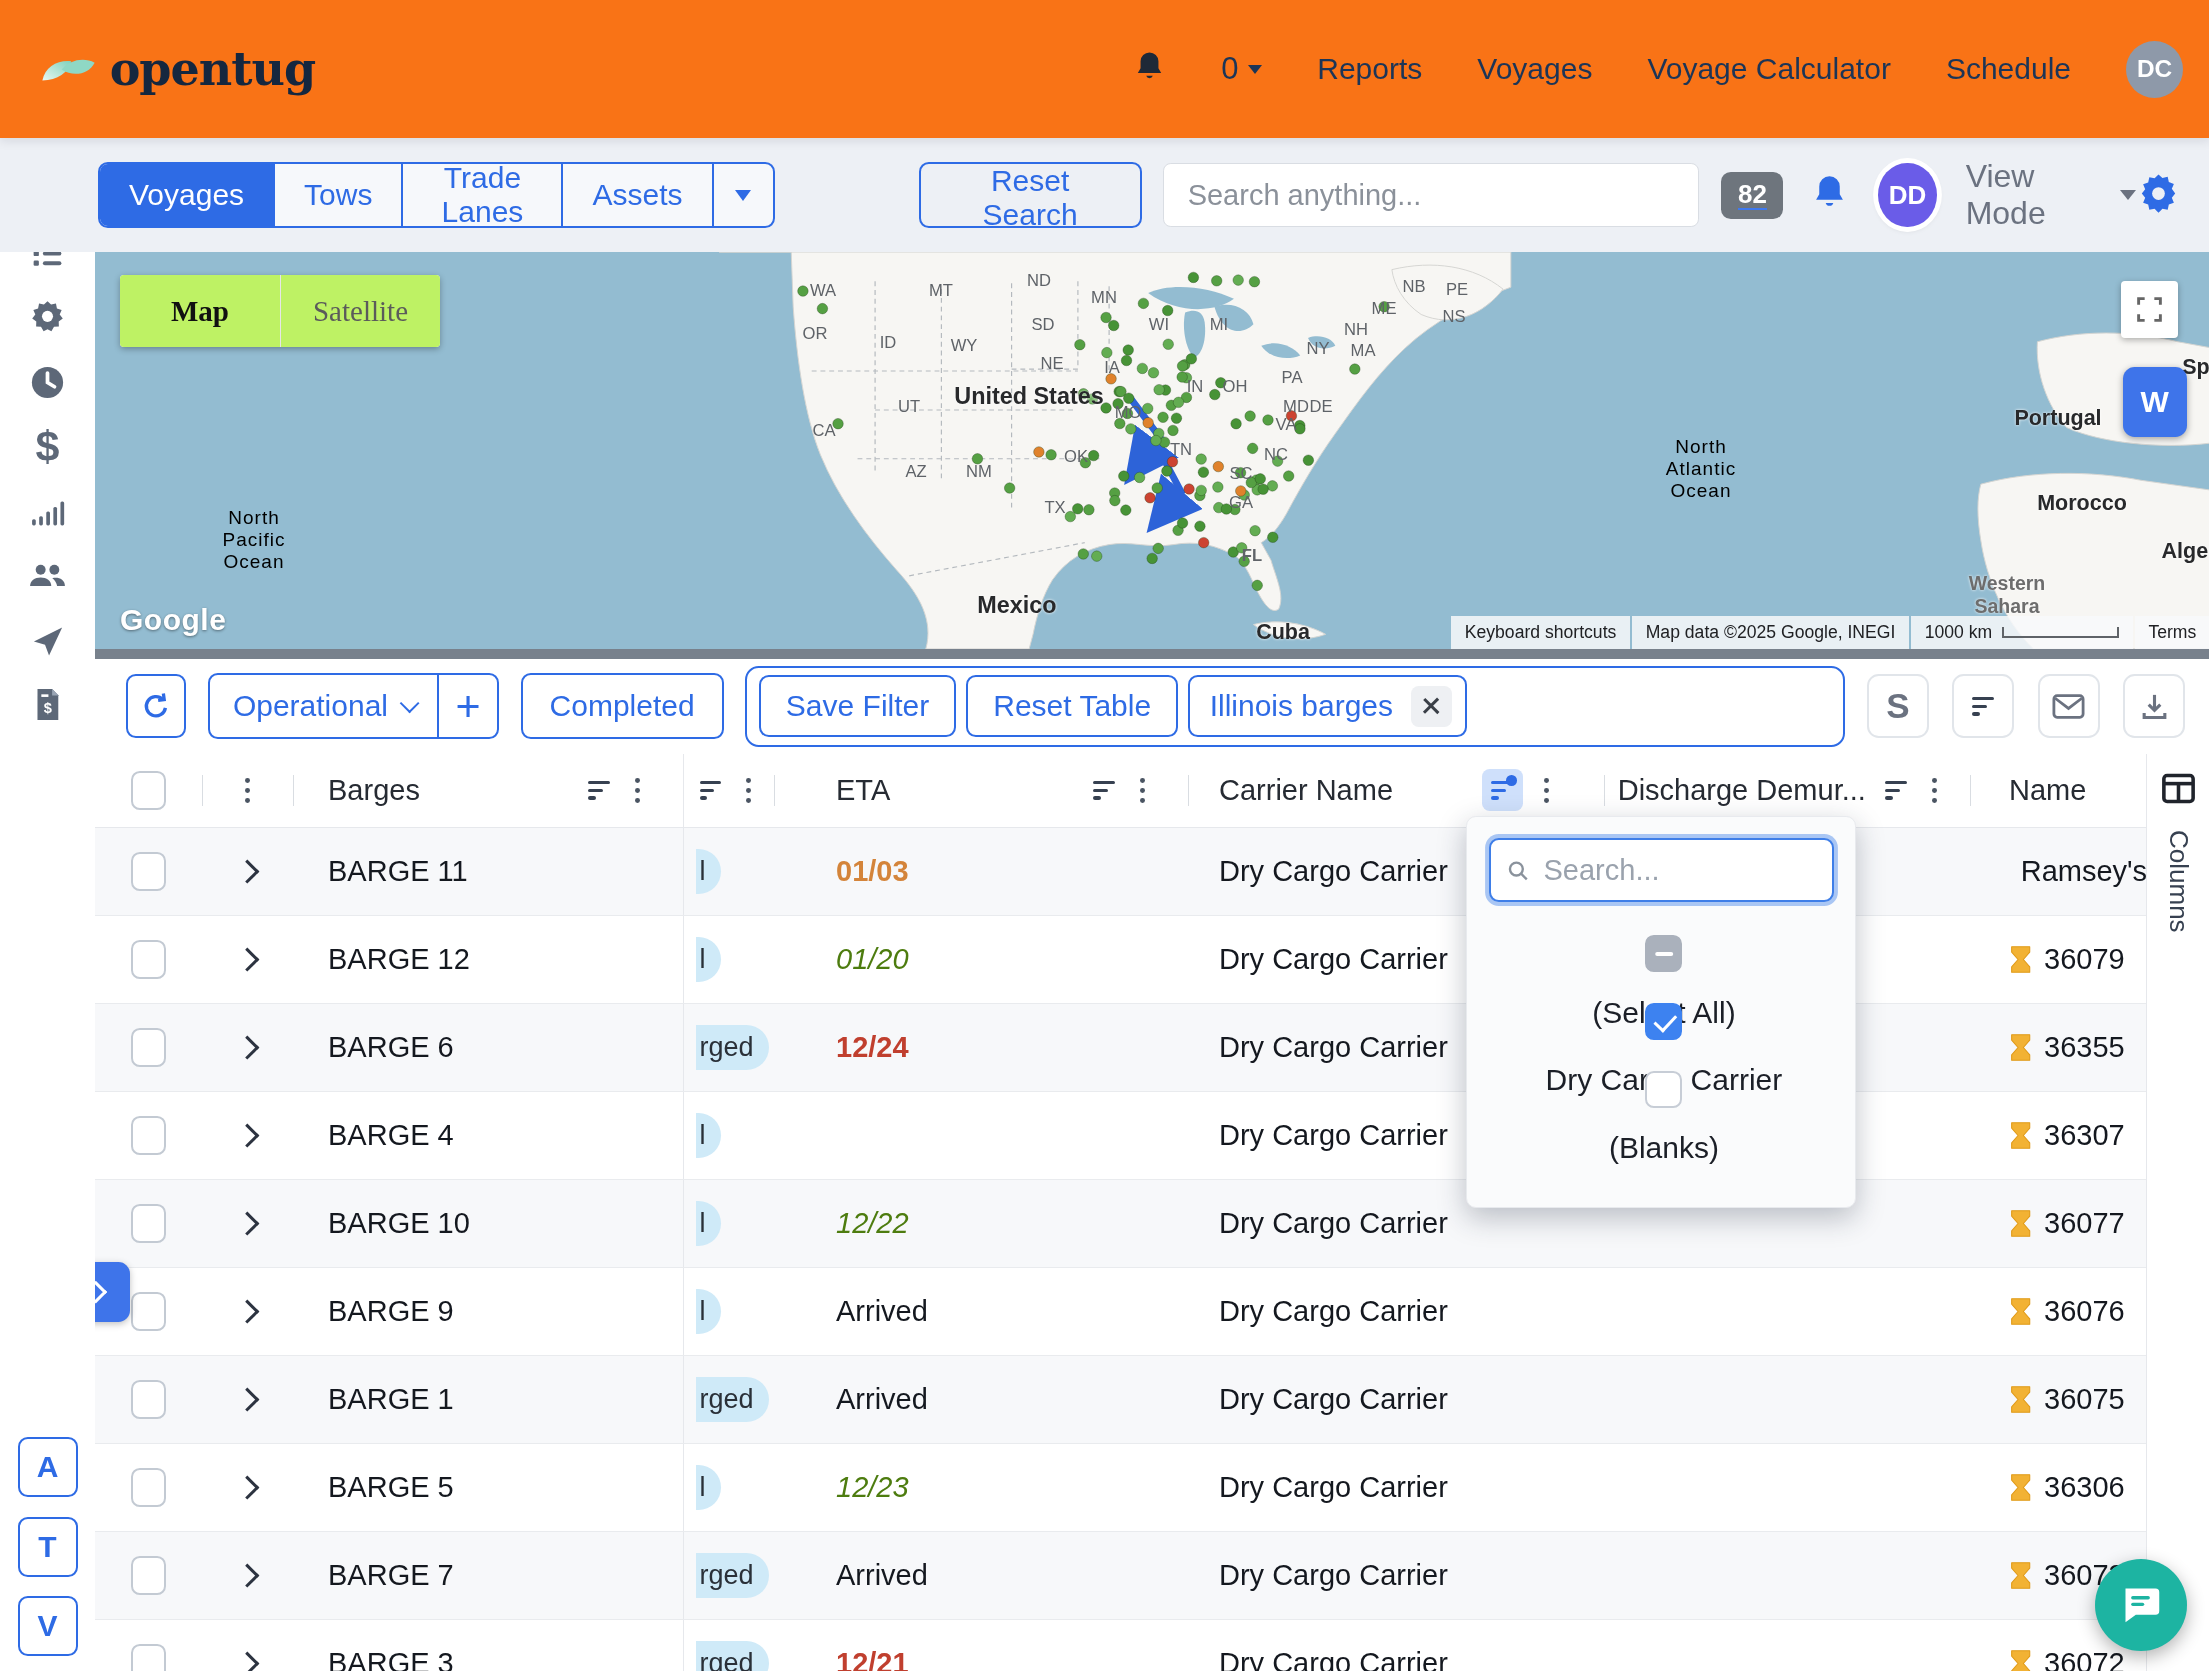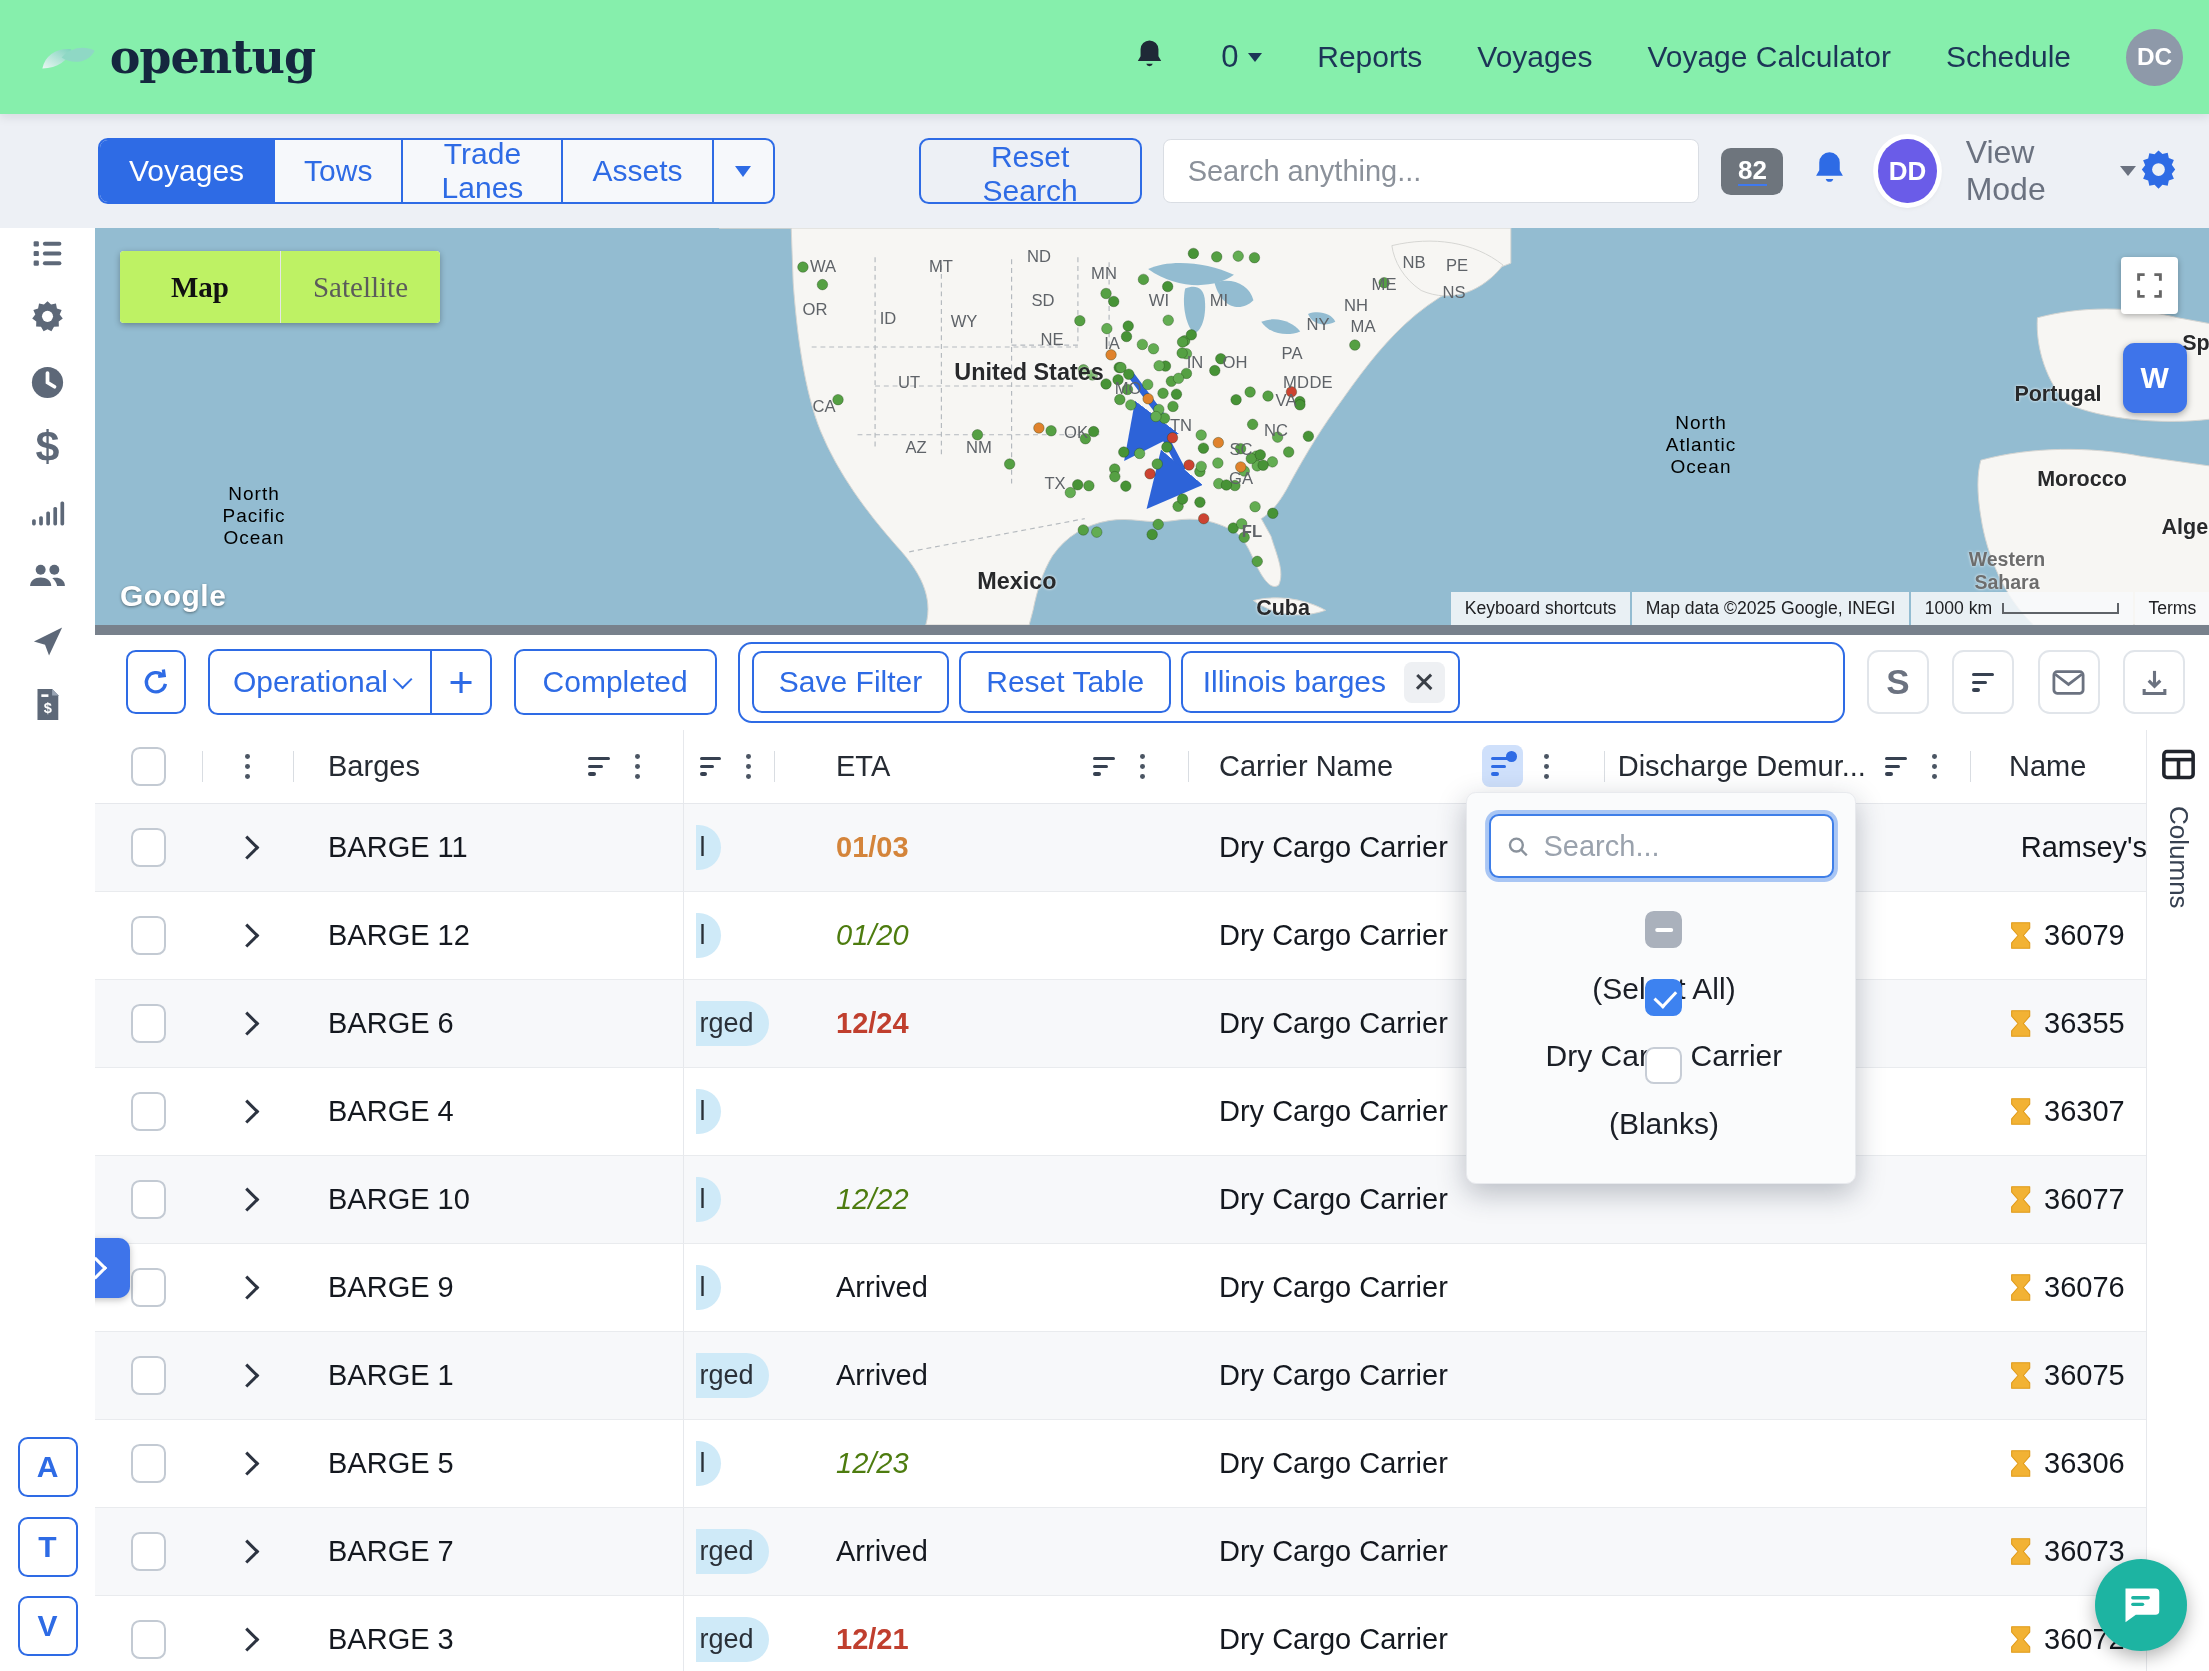--- a/index.html
+++ b/index.html
@@ -1,21 +1,21 @@
 <!DOCTYPE html>
 <html><head>
 <meta charset="utf-8">
 <style>
   * { margin:0; padding:0; box-sizing:border-box; }
   html,body{ width:2210px; height:1672px; overflow:hidden; }
   body{ font-family:"Liberation Sans", sans-serif; background:#fff; position:relative; color:#14181f; }
   :root{ --blue:#2e6be5; --gray-ic:#5d6878; --line:#e6e8ec; }
 
   
-  .topbar{ height:114px; background:#86efac; display:flex; align-items:center; position:relative; z-index:40;
+  .topbar{ height:138px; background:#f97316; display:flex; align-items:center; position:relative; z-index:40;
            box-shadow:0 2.9px 9.8px rgba(16,24,40,.10);justify-content:space-between; }
   .logo{ display:flex; align-items:center; margin-left:41px; gap:13.7px; }
   .logo-text{ font-family:"DejaVu Serif", serif; font-weight:700; font-size:46px; color:#15273f; letter-spacing:-1px; }
   .topnav{ margin-left:auto; display:flex; align-items:center; gap:55px; padding-right:27px; }
   .topnav .navlink{ font-size:30px; font-weight:500; color:#1c3557; cursor:pointer; }
   .bell-dark{ color:#1f2937; }
   .notif-count{ display:flex; align-items:center; gap:9.8px; font-size:31px; color:#1c3557; font-weight:500; }
   .caret-down{ width:0;height:0;border-left:7.8px solid transparent;border-right:7.8px solid transparent;border-top:9.8px solid #1c3557; display:inline-block;}
   .avatar{ border-radius:50%; color:#fff; font-weight:700; display:flex; align-items:center; justify-content:center; }
   .avatar.dc{ width:57px;height:57px; background:#8e99a9; font-size:24.4px; }
@@ -68,21 +68,21 @@
   .map-attr{ position:absolute; right:0; bottom:0; display:flex; align-items:flex-end; gap:2px; }
   .attr-box{ background:rgba(248,249,250,.85); font-size:17.6px; color:#202124; height:33px; display:flex; align-items:center; padding:0 13.7px; gap:9.8px; }
   .scalebar{ width:117px; height:10.7px; border:2px solid #5f6368; border-top:none; }
   .dark-strip{ height:9.8px; background:#78818c; }
 
   
   .filterbar{ height:95px; background:#fff; display:flex; align-items:center; padding:0 25px 0 31px; gap:21.5px; position:relative; z-index:10;}
   .fb-iconbtn{ width:60px; height:64px; display:flex; align-items:center; justify-content:center; border-radius:9.8px; }
   .refresh-btn{ border:2px solid var(--blue); color:var(--blue); background:#fff; cursor:pointer;}
   .op-group{ display:flex; align-items:center; border:2px solid var(--blue); border-radius:9.8px; height:66px; overflow:hidden;}
-  .op-main{ display:flex; align-items:center; gap:5px; padding:0 23.4px; font-size:30px; color:var(--blue); cursor:pointer; background:none;border:none; font-family:inherit;}
+  .op-main{ display:flex; align-items:center; gap:12px; padding:0 23.4px; font-size:30px; color:var(--blue); cursor:pointer; background:none;border:none; font-family:inherit;}
   .chev-dn{ width:13.7px;height:13.7px;border-right:2.9px solid var(--blue);border-bottom:2.9px solid var(--blue); transform:rotate(45deg) translateY(-3.9px);}
   .op-plus{ width:60px; align-self:stretch; border-left:2px solid var(--blue); display:flex; align-items:center; justify-content:center; font-size:43px; font-weight:300; color:var(--blue); cursor:pointer; background:none; border-top:none;border-right:none;border-bottom:none; font-family:inherit;}
   .completed-btn{ height:66px; padding:0 27px; }
   .bluewrap{ flex:1; max-width:1131px; border:2.9px solid var(--blue); border-radius:13.7px; display:flex; align-items:center; gap:10px; padding:7.8px 11.7px; }
   .sf-btn,.rt-btn{ height:62px; padding:0 25px; border-width:2px; }
   .chip{ height:62px; border:2px solid var(--blue); border-radius:9.8px; display:flex; align-items:center; padding:0 13.7px 0 19.5px; gap:17.6px; }
   .chip .chip-label{ font-size:30px; color:var(--blue); }
   .chip-x{ width:41px;height:41px; background:#eef0f3; border-radius:7.8px; position:relative; cursor:pointer; border:none;}
   .chip-x::before,.chip-x::after{ content:""; position:absolute; left:50%; top:50%; width:19.5px; height:3.4px; background:#3a3f47; }
   .chip-x::before{ transform:translate(-50%,-50%) rotate(45deg); }

